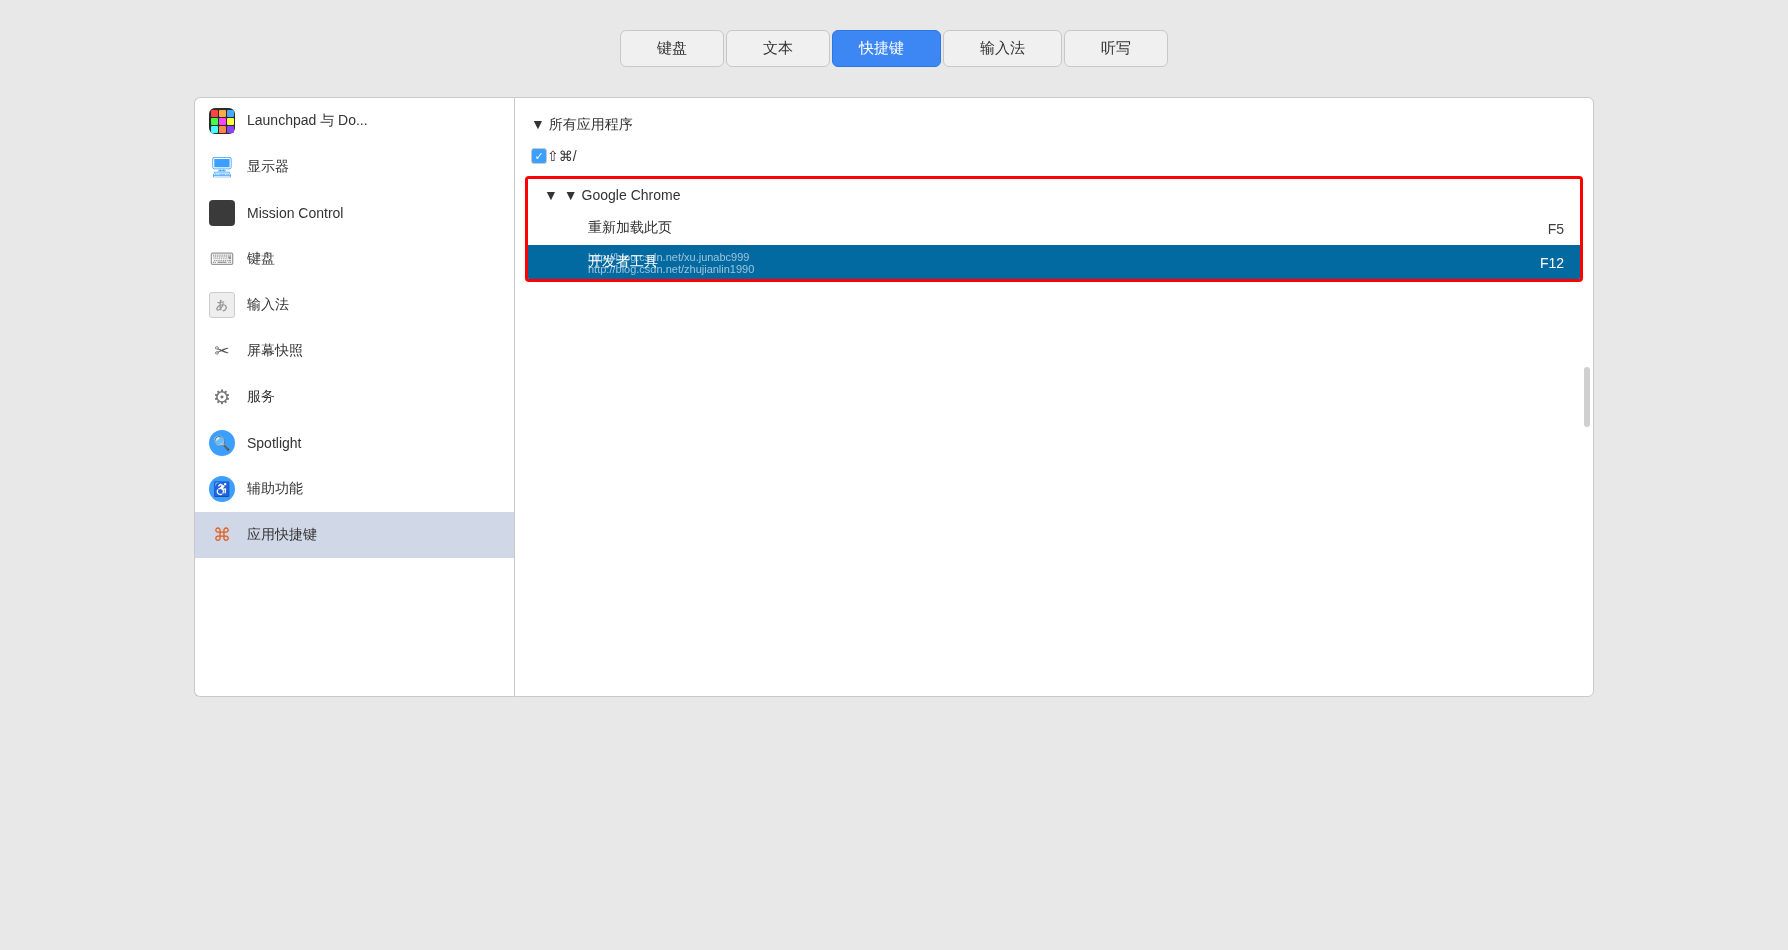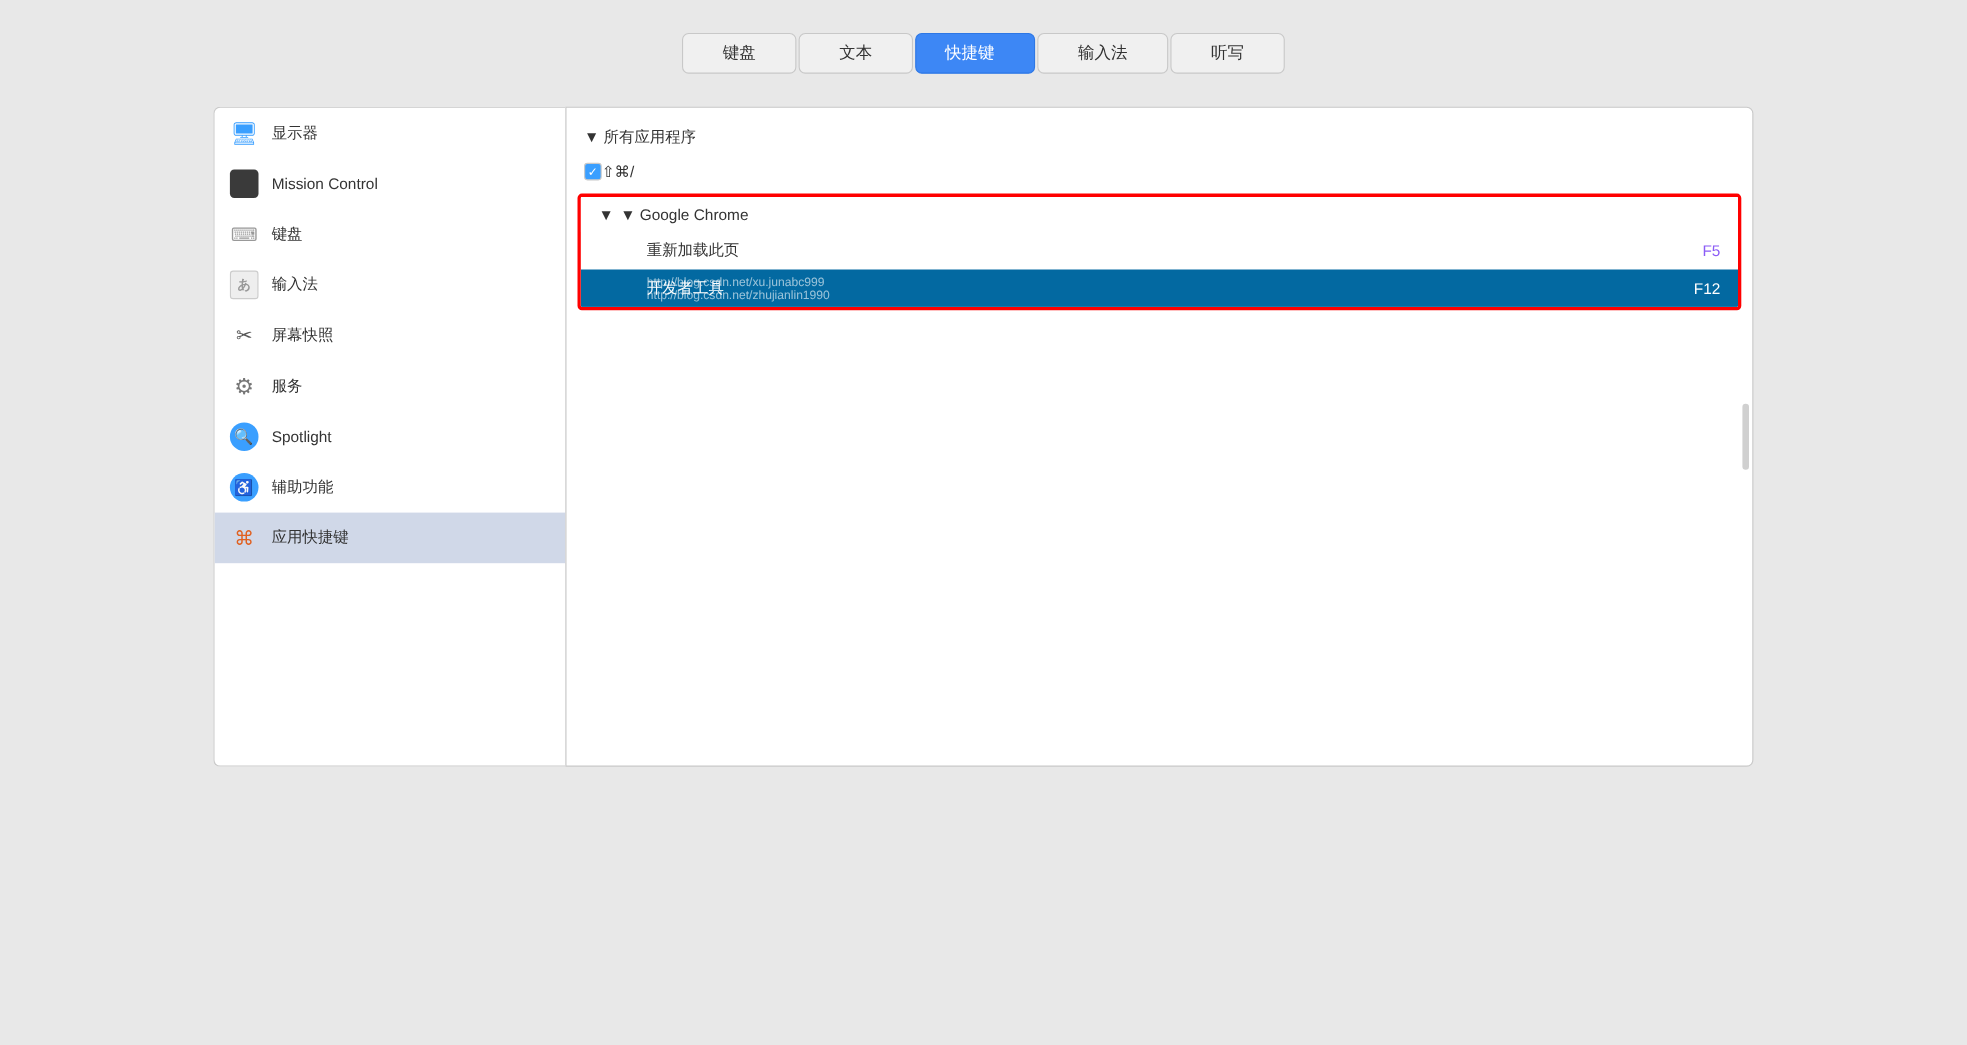--- a/index.html
+++ b/index.html
@@ -222,32 +222,32 @@
       align-items: center;
       padding: 8px 16px;
       font-size: 14px;
       color: #333;
       gap: 6px;
       background: white;
     }
 
     .chrome-row {
       display: flex;
-      align-items: center;
+      align-items: flex-end;
       padding: 8px 16px 8px 60px;
       font-size: 14px;
       color: #333;
     }
 
     .chrome-row .row-label {
       flex: 1;
     }
 
     .chrome-row .row-key {
-      color: #8b5cf6;
+      color: #404040;
     }
 
     
     .chrome-row.highlighted {
       background: #0369a1;
       color: white;
       position: relative;
     }
 
     .chrome-row.highlighted .row-key {
@@ -286,20 +286,36 @@
   <div class="tab">输入法</div>
   <div class="tab">听写</div>
 </div>
 
 <div class="main-content">
 
   <div class="panels">
 
     <div class="sidebar">
 
+      <div class="sidebar-item">
+        <div class="sidebar-icon icon-launchpad">
+          <div class="icon-launchpad-dots">
+            <span></span>
+              <span></span>
+              <span></span>
+            <span></span>
+              <span></span>
+              <span></span>
+            <span></span>
+              <span></span>
+              <span></span>
+          </div>
+        </div>
+        <span>Launchpad 与 Do...</span>
+      </div>
 
       <div class="sidebar-item">
         <div class="sidebar-icon" style="color:#3a9fff;font-size:20px;">🖥</div>
         <span>显示器</span>
       </div>
 
       <div class="sidebar-item">
         <div class="sidebar-icon icon-mission">
           <span></span>
             <span></span>

